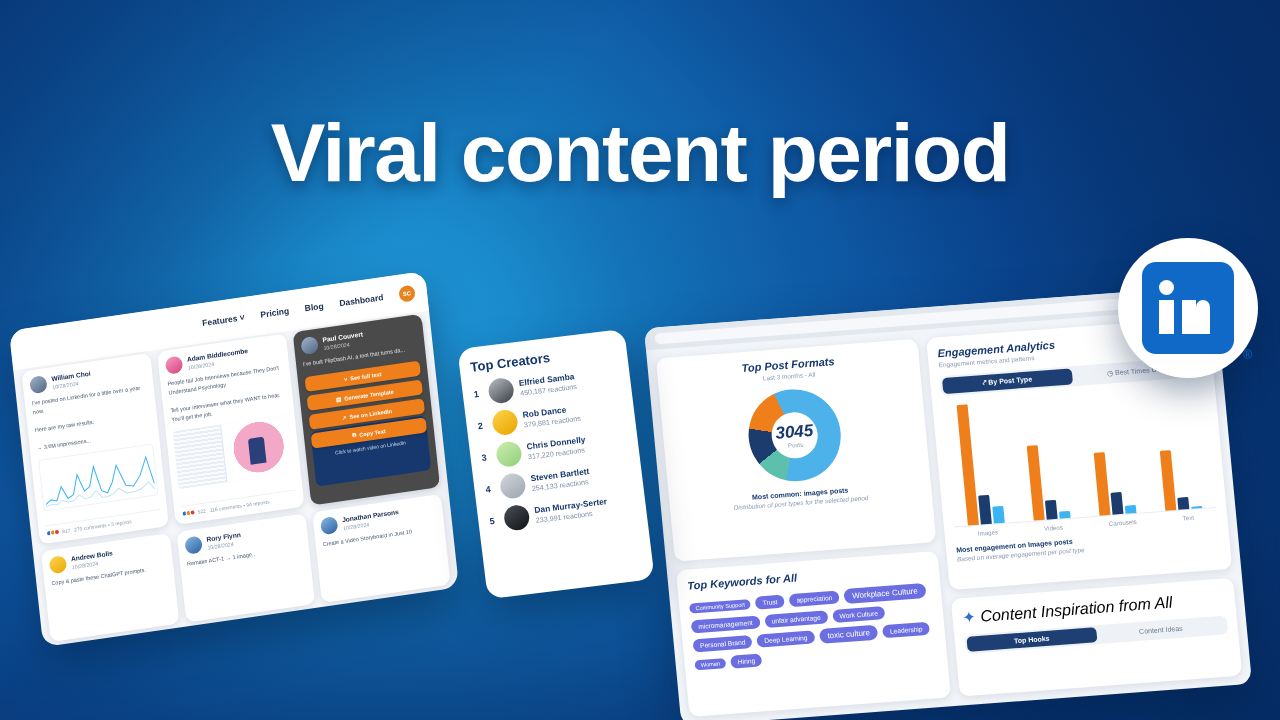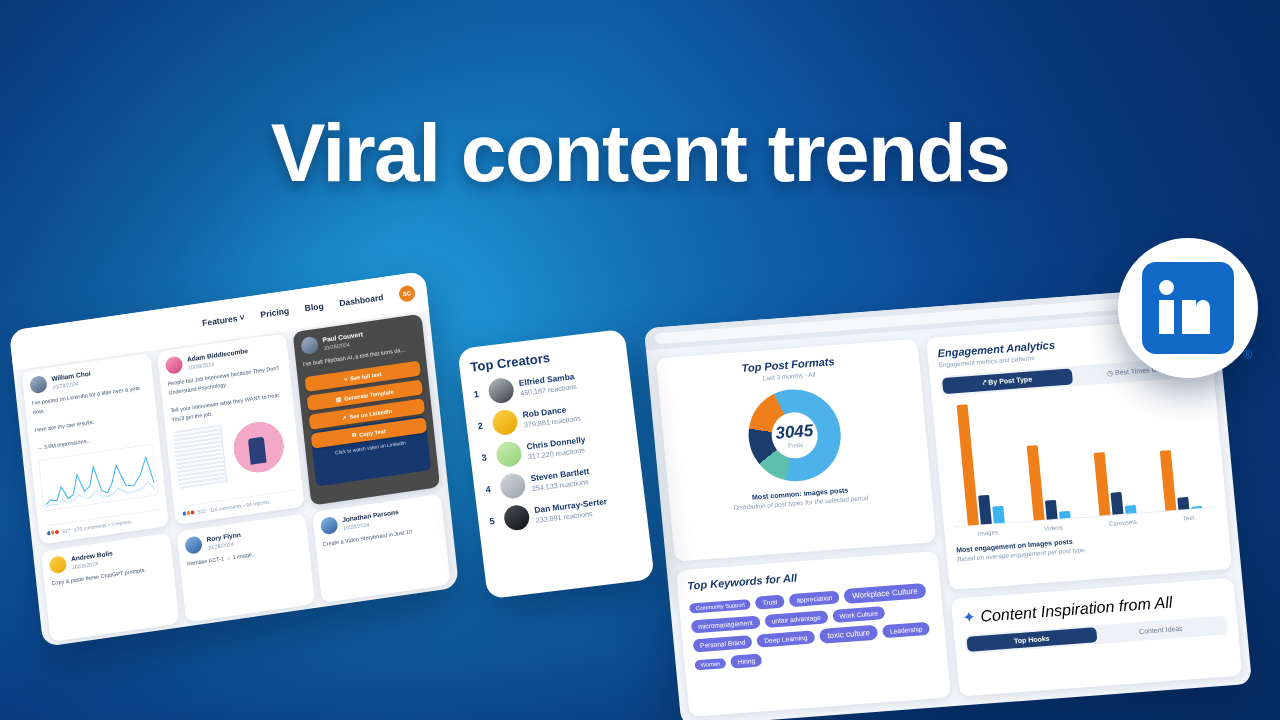--- a/index.html
+++ b/index.html
@@ -226,21 +226,21 @@
                 border-radius: 7px 7px 0 0; }
   #li .sq .n3 { position: absolute; left: 54px; top: 52px; width: 14px; height: 20px; background: #fff; }
   #li .reg { position: absolute; right: 6px; bottom: 16px; font-size: 12px; color: #1069c6; }
 </style>
 </head>
 <body>
 
 <div id="bg"></div>
 <div id="bg-vign"></div>
 
-<div id="title">Viral content trends</div>
+<div id="title">Viral content period</div>
 
 <div id="left-app">
   <div class="frame">
     <div id="left-nav">
       <span class="navitem">Features ˅</span>
       <span class="navitem">Pricing</span>
       <span class="navitem">Blog</span>
       <span class="navitem">Dashboard</span>
       <span class="avatarbtn">SC</span>
     </div>

